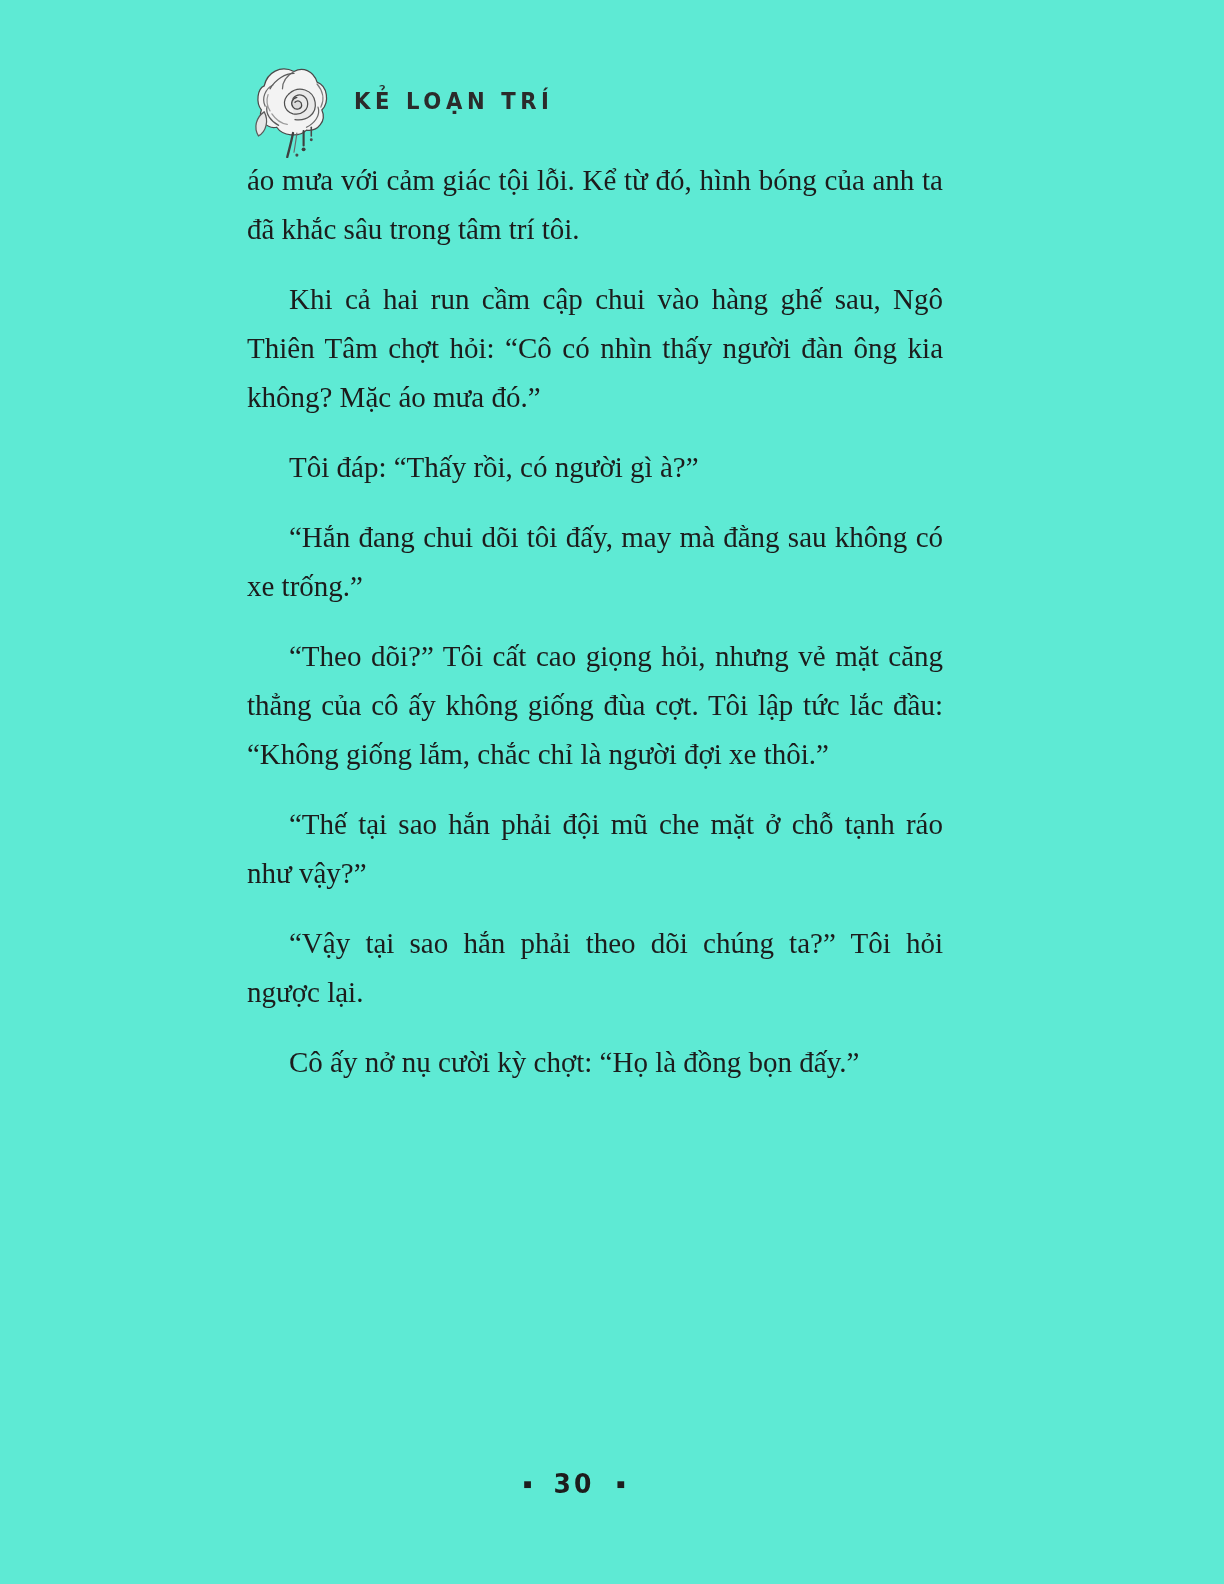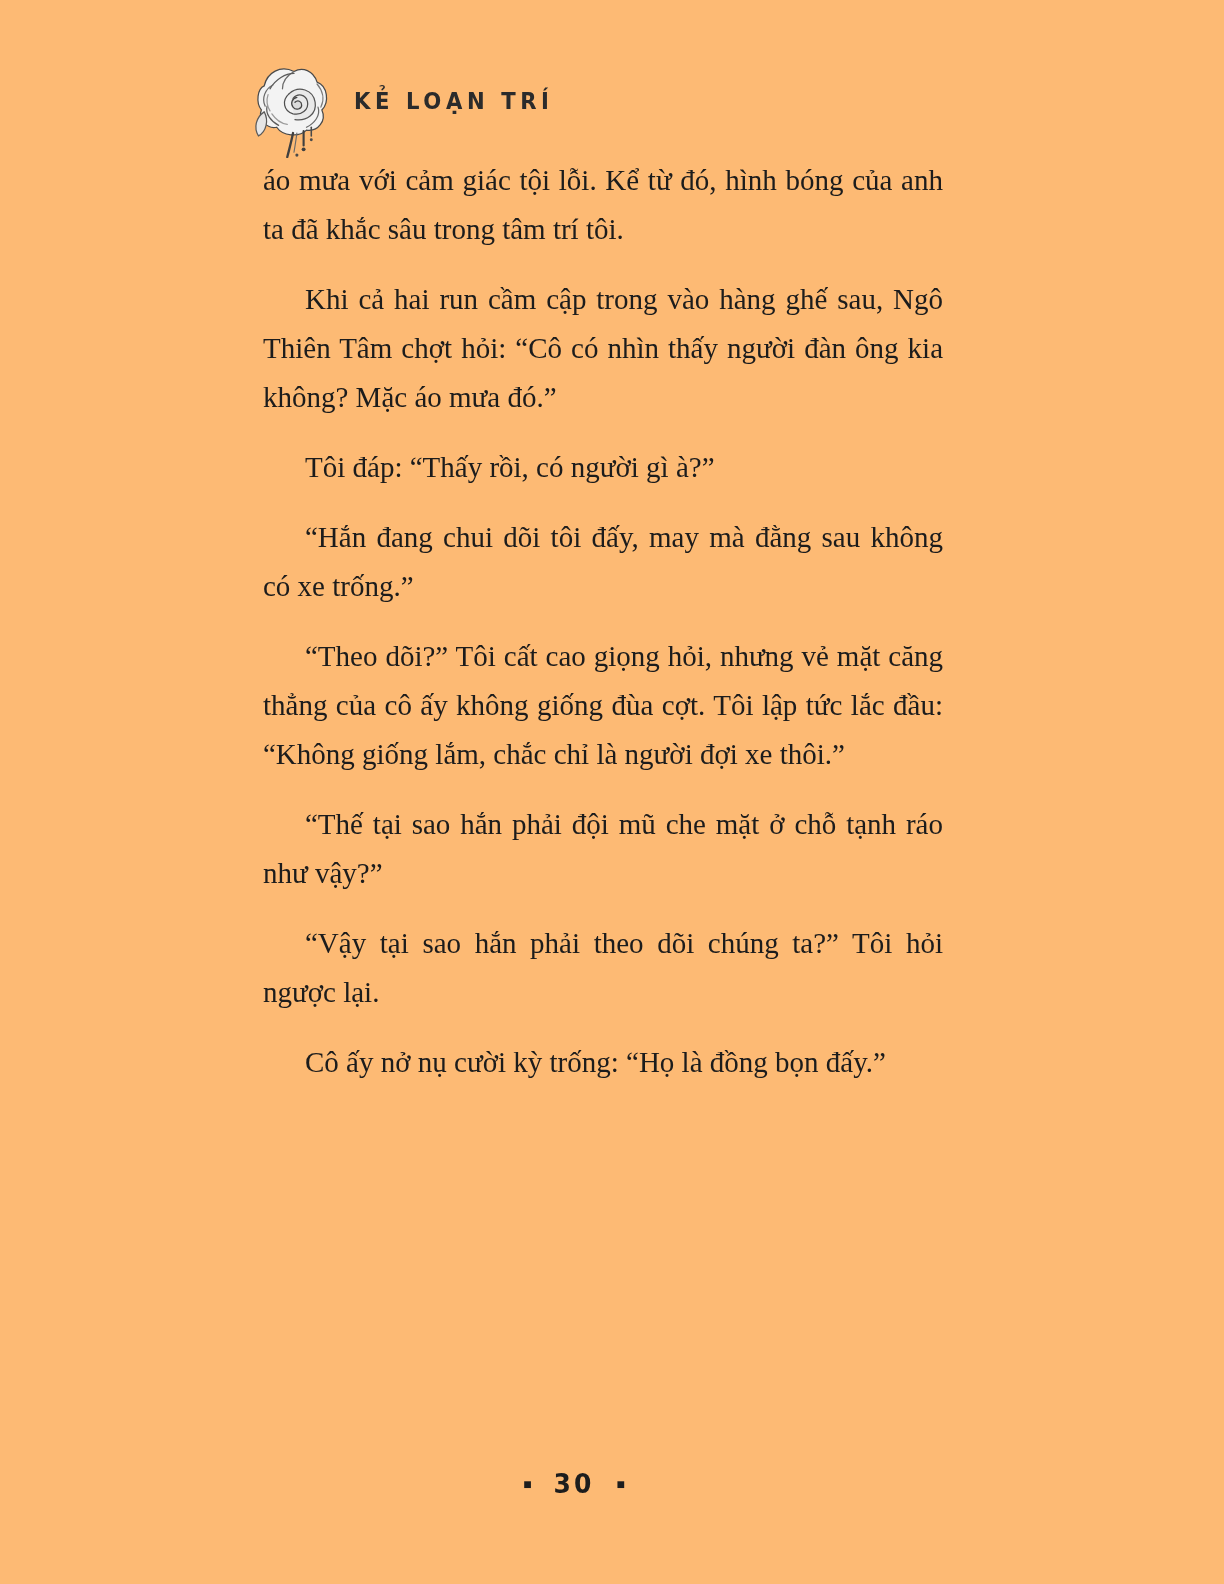--- a/index.html
+++ b/index.html
@@ -4,21 +4,21 @@
 <style>
   html, body {
     margin: 0;
     padding: 0;
     background: #ffffff;
   }
   .page {
     position: relative;
     width: 1224px;
     height: 1584px;
-    background: #fdba74;
+    background: #5eead4;
     overflow: hidden;
     font-family: "Liberation Serif", "DejaVu Serif", serif;
     color: #1c1c1c;
   }
 
   
   .running-header {
     position: absolute;
     left: 250px;
     top: 60px;
@@ -45,21 +45,21 @@
   }
 
   
   .text-block {
     position: absolute;
     left: 247px;
     top: 156px;
     width: 696px;
   }
   .text-block p {
-    margin: 0 0 21px 16px;
+    margin: 0 0 21px 0;
     font-size: 29px;
     line-height: 49px;
     text-align: justify;
     text-indent: 42px;
     color: #1c1c1c;
   }
   .text-block p.continued {
     text-indent: 0;
   }
   .text-block p:last-child {
@@ -128,27 +128,27 @@
         <path d="M63,70 L63,79" stroke="#4a4a4a" stroke-width="1.6"></path>
         <circle cx="63" cy="83" r="1.5" fill="#4a4a4a" stroke="none"></circle>
         <circle cx="48" cy="99" r="1.6" fill="#4a4a4a" stroke="none"></circle>
       </g>
     </svg>
     <div class="book-title">KẺ LOẠN TRÍ</div>
   </div>
 
   <div class="text-block">
     <p class="continued">áo mưa với cảm giác tội lỗi. Kể từ đó, hình bóng của anh ta đã khắc sâu trong tâm trí tôi.</p>
-    <p>Khi cả hai run cầm cập trong vào hàng ghế sau, Ngô Thiên Tâm chợt hỏi: “Cô có nhìn thấy người đàn ông kia không? Mặc áo mưa đó.”</p>
+    <p>Khi cả hai run cầm cập chui vào hàng ghế sau, Ngô Thiên Tâm chợt hỏi: “Cô có nhìn thấy người đàn ông kia không? Mặc áo mưa đó.”</p>
     <p>Tôi đáp: “Thấy rồi, có người gì à?”</p>
     <p>“Hắn đang chui dõi tôi đấy, may mà đằng sau không có xe trống.”</p>
     <p>“Theo dõi?” Tôi cất cao giọng hỏi, nhưng vẻ mặt căng thẳng của cô ấy không giống đùa cợt. Tôi lập tức lắc đầu: “Không giống lắm, chắc chỉ là người đợi xe thôi.”</p>
     <p>“Thế tại sao hắn phải đội mũ che mặt ở chỗ tạnh ráo như vậy?”</p>
     <p>“Vậy tại sao hắn phải theo dõi chúng ta?” Tôi hỏi ngược lại.</p>
-    <p>Cô ấy nở nụ cười kỳ trống: “Họ là đồng bọn đấy.”</p>
+    <p>Cô ấy nở nụ cười kỳ chợt: “Họ là đồng bọn đấy.”</p>
   </div>
 
   <div class="folio">
     <span class="square">■</span>
     <span class="page-num">30</span>
     <span class="square">■</span>
   </div>
 
 </div>
 

